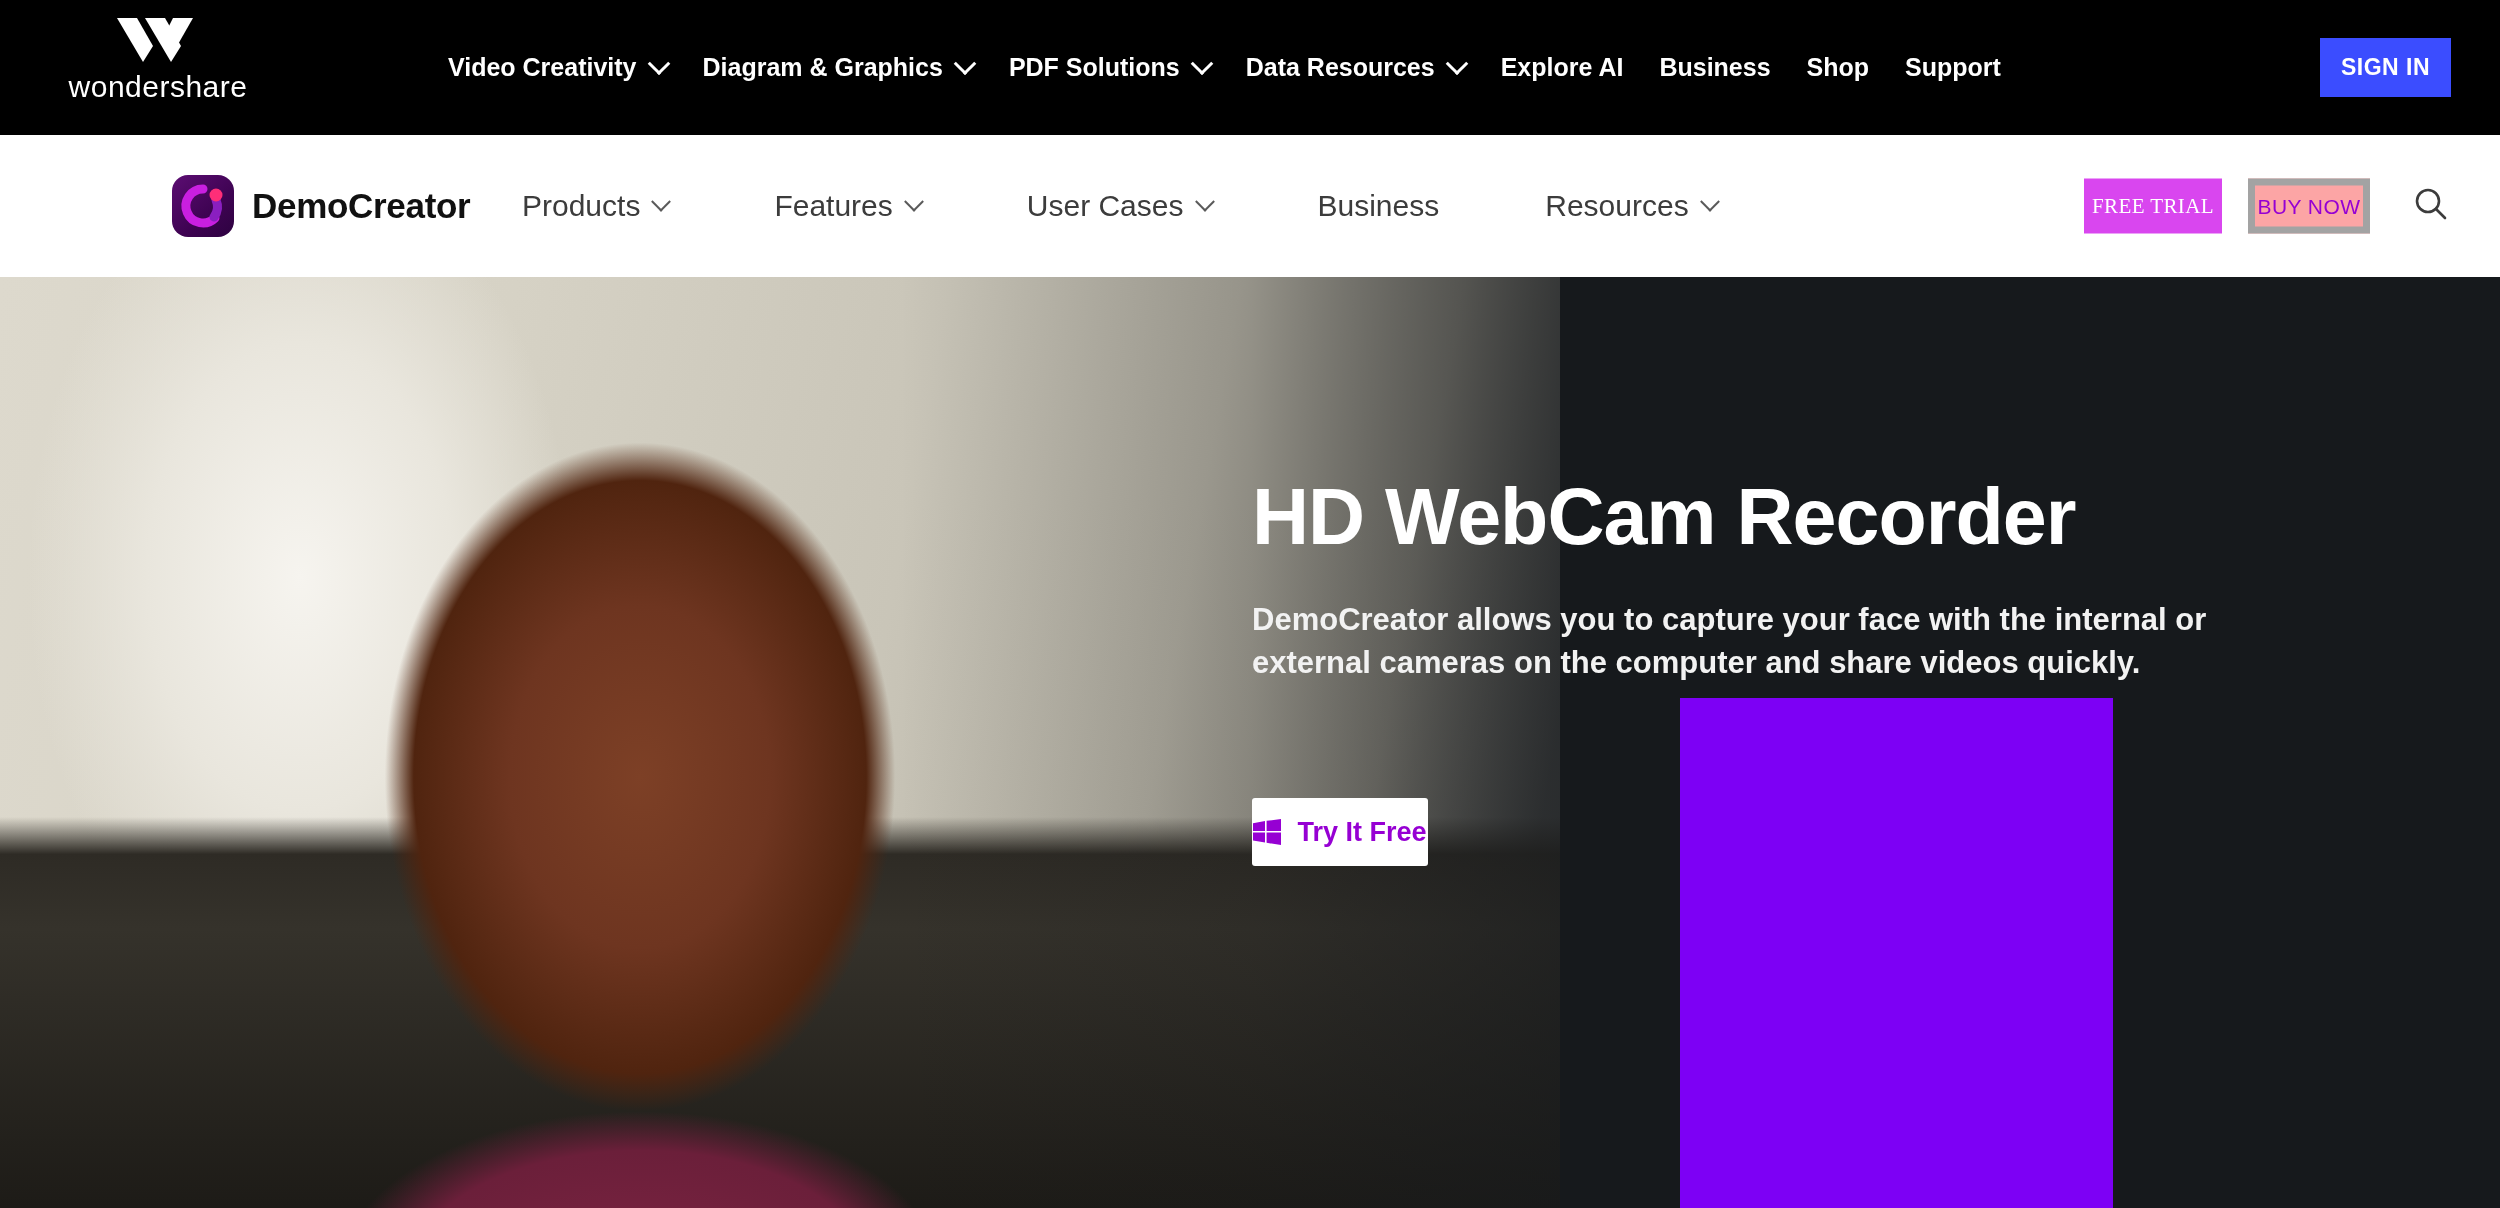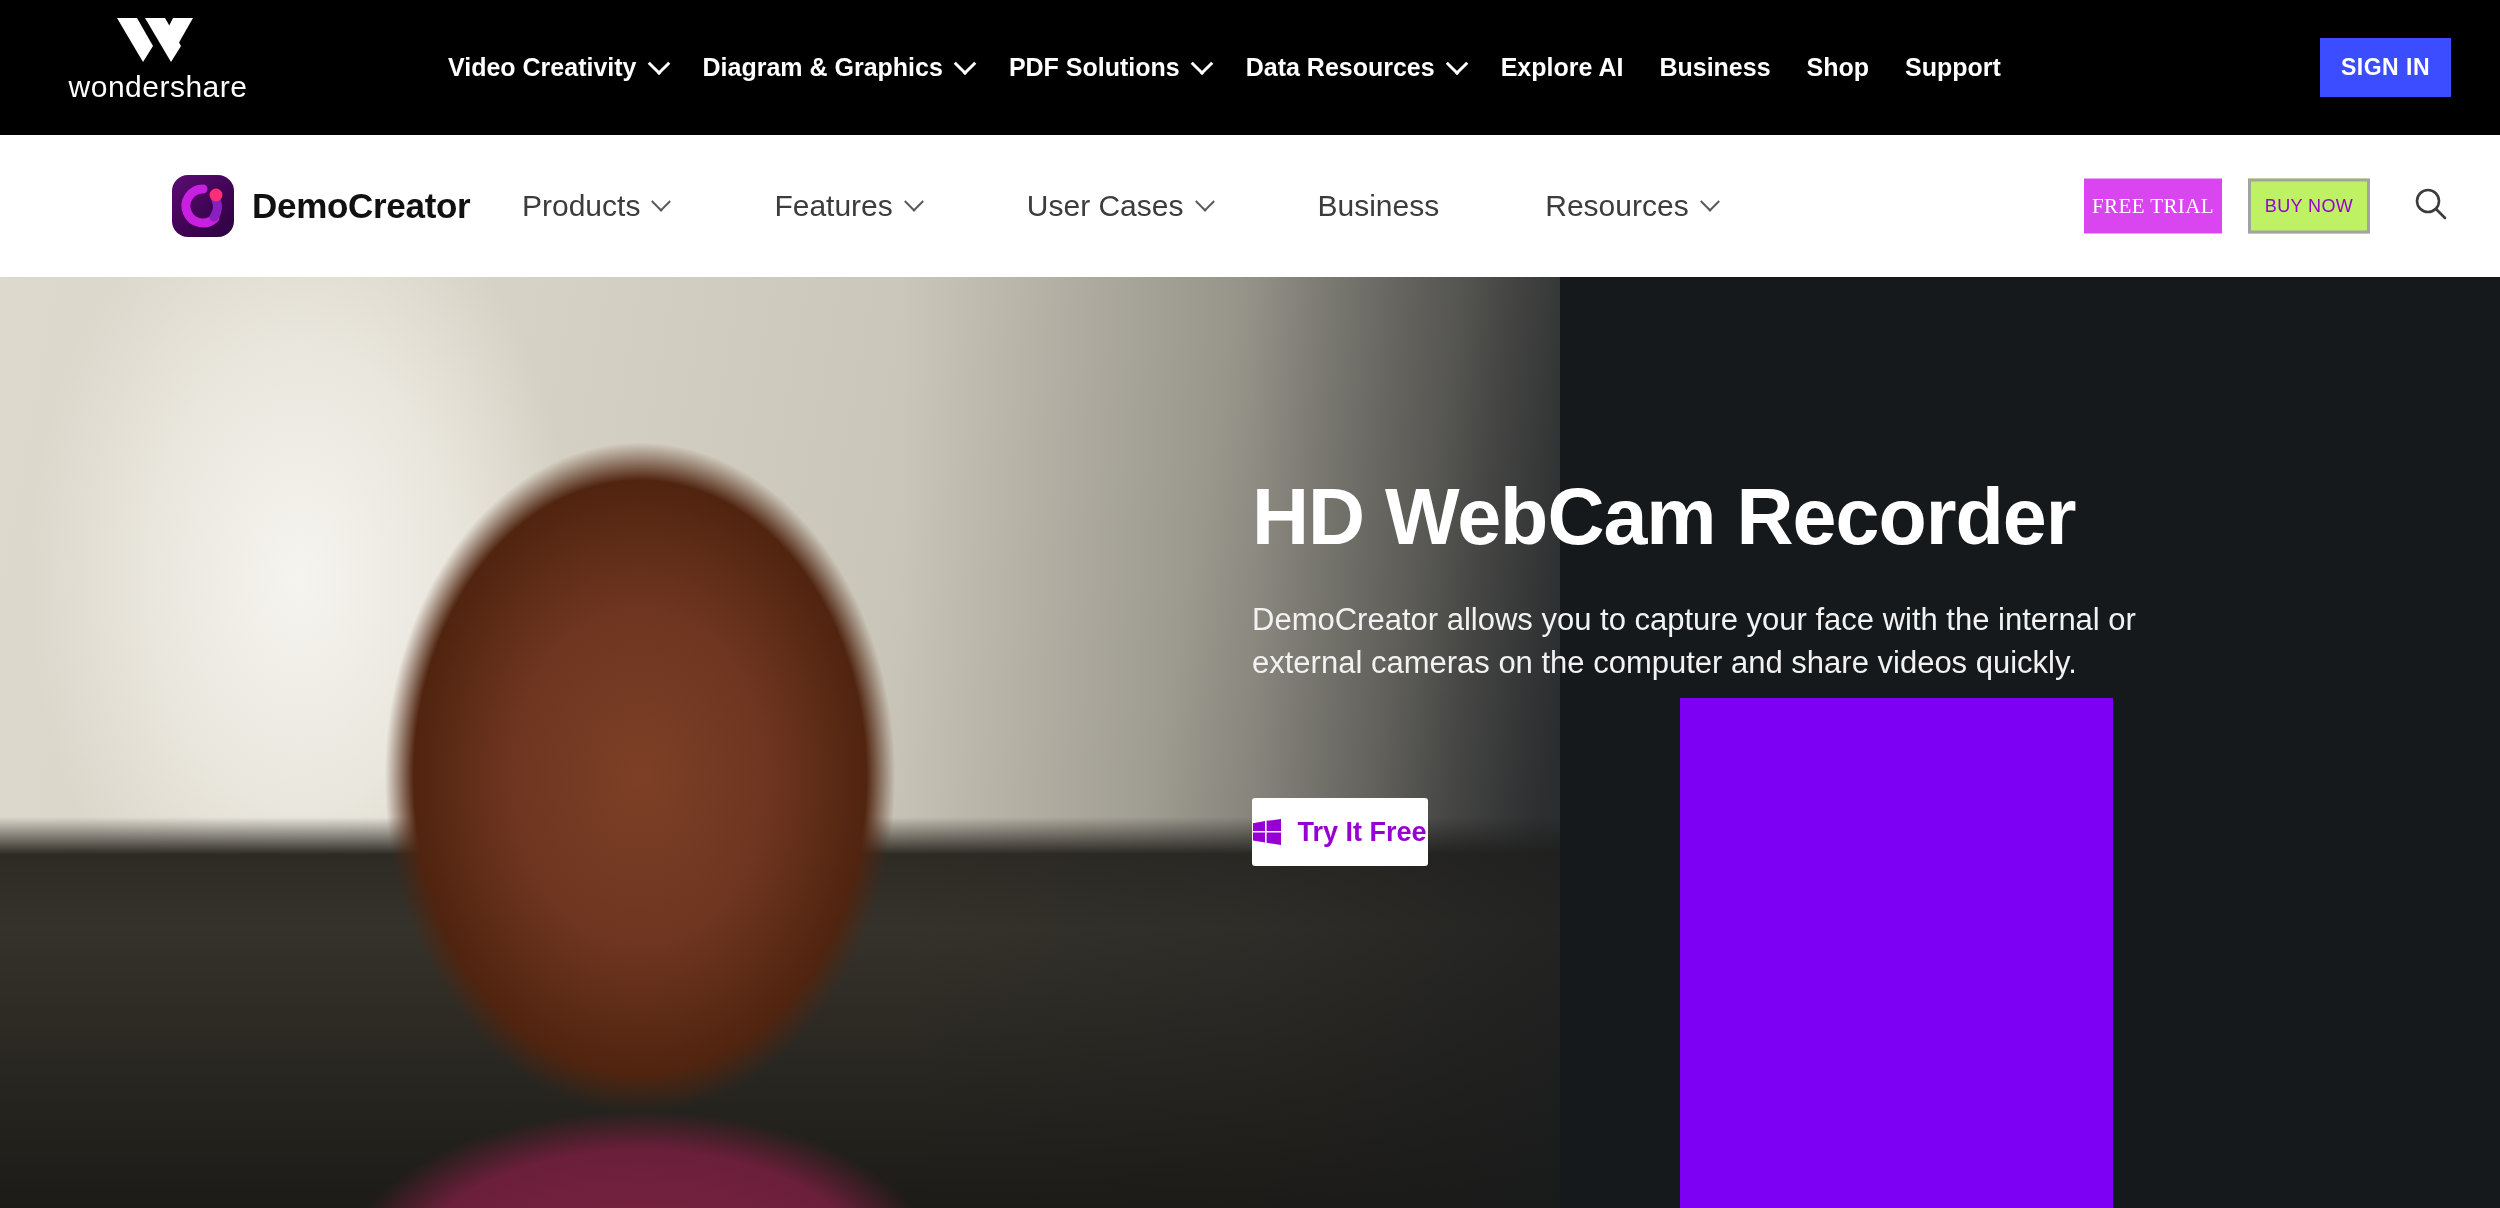--- a/index.html
+++ b/index.html
@@ -92,24 +92,24 @@
     transform: translateY(-50%);
     display: flex; align-items: center; gap: 26px;
   }
   .btn-free {
     width: 138px; height: 55px; background: #d946ef;
     color: #ffffff; font-size: 21px; letter-spacing: 0.4px;
     display: flex; align-items: center; justify-content: center;
     border: none; cursor: pointer; font-family: Liberation Serif, serif;
   }
   .btn-buy {
-    width: 122px; height: 55px; background: #bef264;
-    color: #9600d3; font-size: 18px; letter-spacing: 0.4px;
+    width: 122px; height: 55px; background: #fca5a5;
+    color: #9600d3; font-size: 21px; letter-spacing: 0.4px;
     display: flex; align-items: center; justify-content: center;
-    border: 3px solid #a3a3a3; cursor: pointer; font-family: inherit;
+    border: 7px solid #a3a3a3; cursor: pointer; font-family: inherit;
   }
   .search-btn {
     position: absolute; right: 46px; top: 50%;
     transform: translateY(-50%);
     width: 46px; height: 46px; background: none; border: none;
     cursor: pointer; display: flex; align-items: center; justify-content: center;
   }
 
   
   .hero {
@@ -155,21 +155,21 @@
     position: absolute; left: 1252px; top: 0;
     width: 1250px; height: 931px;
   }
   .hero-title {
     position: absolute; left: 0; top: 200px;
     font-size: 79px; font-weight: bold; color: #ffffff;
     letter-spacing: -1px; white-space: nowrap; line-height: 1;
   }
   .hero-sub {
     position: absolute; left: 0; top: 322px;
-    font-size: 31px; font-weight: 400; color: #f2f2f2;
+    font-size: 31px; font-weight: 700; color: #f2f2f2;
     line-height: 1.38; width: 1000px;
   }
   .try-btn {
     position: absolute; left: 0; top: 521px;
     width: 176px; height: 68px; background: #ffffff;
     border: none; border-radius: 3px; cursor: pointer;
     display: flex; align-items: center; justify-content: center;
     gap: 16px; font-family: inherit;
   }
   .try-label {

